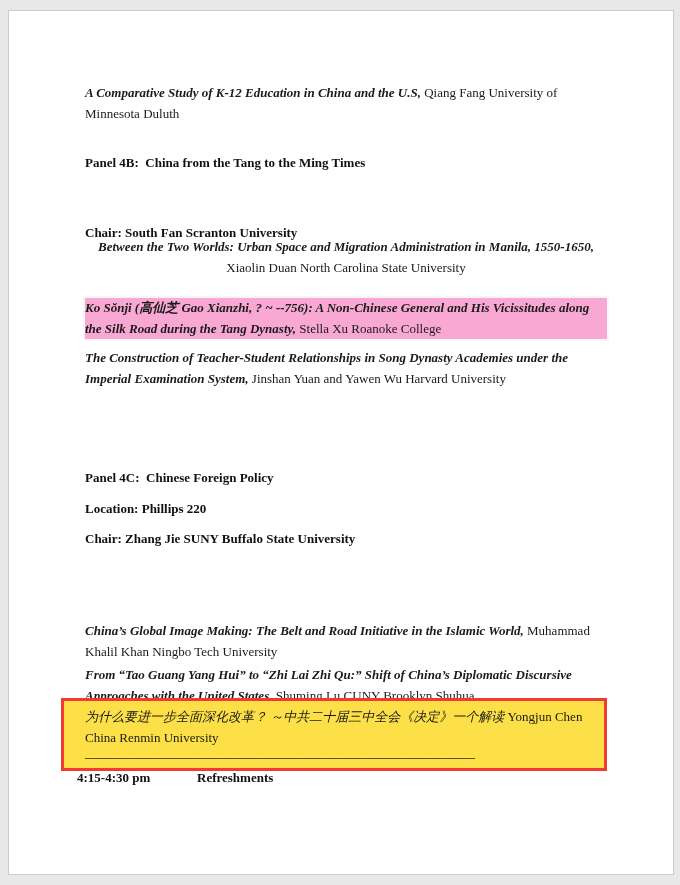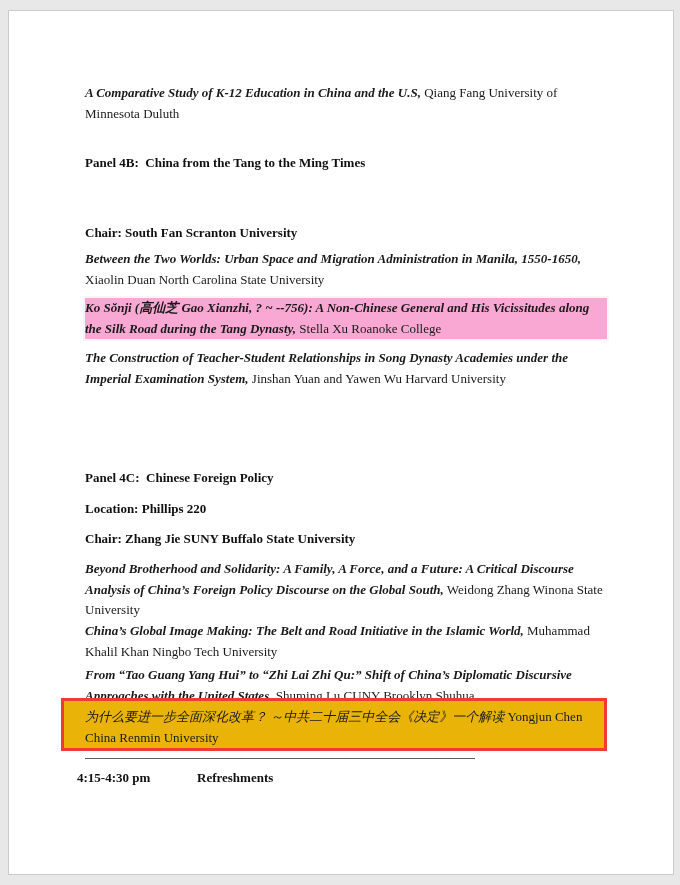--- a/index.html
+++ b/index.html
@@ -45,25 +45,25 @@
     background: #f9a8d4;
     box-shadow: 0 0 0 2px #f6f6f6;
   }
   .highlight-box {
     position: absolute;
     left: 52px;
     top: 687px;
     width: 546px;
     border: 3px solid #ef3b33;
     box-sizing: border-box;
-    padding: 6px 14px 0 21px;
+    padding: 6px 14px 20px 21px;
     font-size: 13px;
     line-height: 20.5px;
     color: #1a1a1a;
-    background: #eab308;
+    background: #fde047;
   }
   .highlight-box .title { font-style: italic; }
   .divider {
     position: absolute;
     left: 76px;
     top: 732px;
     width: 390px;
     font-size: 13px;
     line-height: 20.5px;
     color: #000000;
@@ -95,44 +95,40 @@
   <div class="page">
 
     <div class="blk" style="top:72px;">
       <span class="title">A Comparative Study of K-12 Education in China and the U.S,</span>
       <span class="authors">Qiang Fang University of Minnesota Duluth</span>
     </div>
 
     <div class="blk heading" style="top:142px;">Panel 4B:  China from the Tang to the Ming Times</div>
     <div class="blk heading" style="top:212px;">Chair: South Fan Scranton University</div>
 
-    <div class="blk" style="top:238px;">
+    <div class="blk" style="top:226px;text-align:center;">
       <span class="title">Between the Two Worlds: Urban Space and Migration Administration in Manila, 1550-1650,</span>
       <span class="authors">Xiaolin Duan North Carolina State University</span>
     </div>
 
     <div class="blk band" style="top:287px;">
       <span class="title">Ko Sŏnji (高仙芝 Gao Xianzhi, ? ~ --756): A Non-Chinese General and His Vicissitudes along the Silk Road during the Tang Dynasty,</span>
       <span class="authors">Stella Xu Roanoke College</span>
     </div>
 
     <div class="blk" style="top:337px;">
       <span class="title">The Construction of Teacher-Student Relationships in Song Dynasty Academies under the Imperial Examination System,</span>
       <span class="authors">Jinshan Yuan and Yawen Wu Harvard University</span>
     </div>
 
 
     <div class="blk heading" style="top:457px;">Panel 4C:  Chinese Foreign Policy</div>
     <div class="blk heading" style="top:488px;">Location: Phillips 220</div>
     <div class="blk heading" style="top:518px;">Chair: Zhang Jie SUNY Buffalo State University</div>
 
-    <div class="blk" style="top:548px;">
-      <span class="title">Beyond Brotherhood and Solidarity: A Family, A Force, and a Future: A Critical Discourse Analysis of China’s Foreign Policy Discourse on the Global South,</span>
-      <span class="authors">Weidong Zhang Winona State University</span>
-    </div>
 
     <div class="blk" style="top:610px;">
       <span class="title">China’s Global Image Making: The Belt and Road Initiative in the Islamic World,</span>
       <span class="authors">Muhammad Khalil Khan Ningbo Tech University</span>
     </div>
 
     <div class="blk" style="top:654px;">
       <span class="title">From “Tao Guang Yang Hui” to “Zhi Lai Zhi Qu:” Shift of China’s Diplomatic Discursive Approaches with the United States,</span>
       <span class="authors">Shuming Lu CUNY Brooklyn Shuhua,</span>
     </div>

